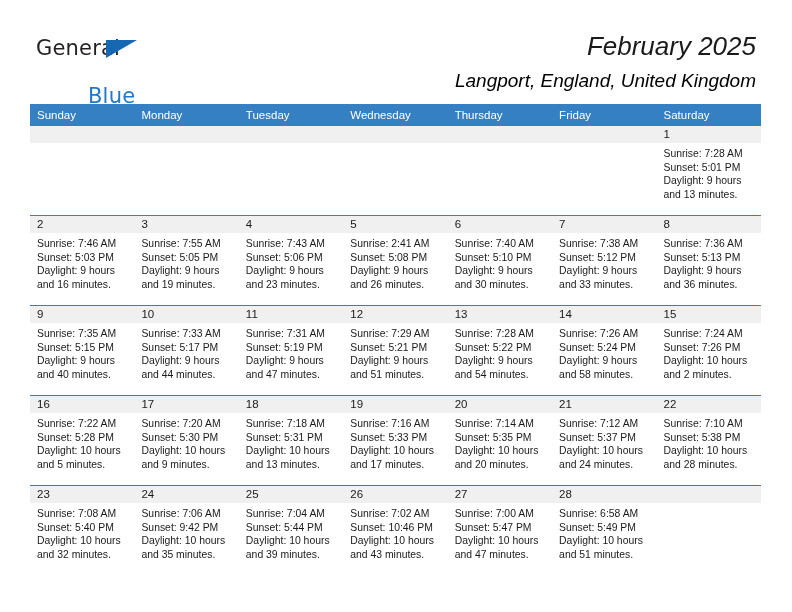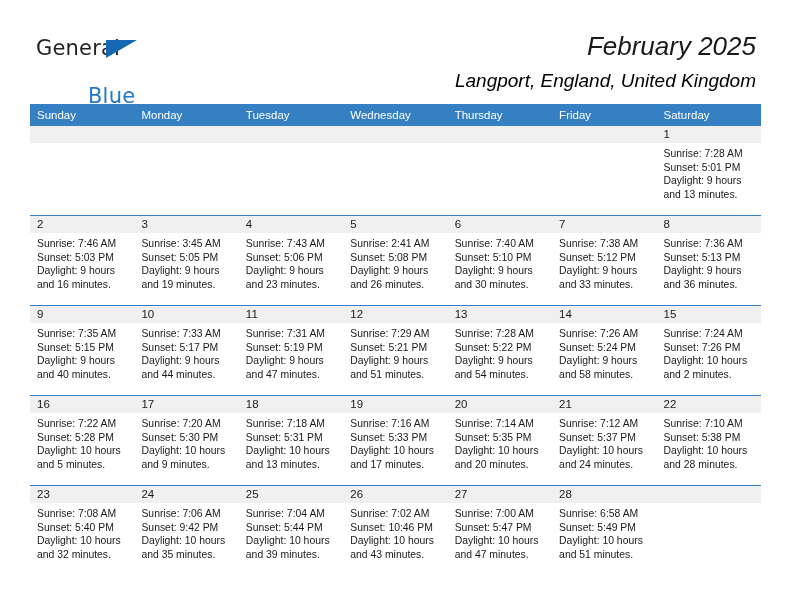--- a/index.html
+++ b/index.html
@@ -239,21 +239,21 @@
                 <div>Sunset: 5:03 PM</div>
                 <div>Daylight: 9 hours</div>
                 <div>and 16 minutes.</div>
               </div>
             </div>
           </td>
           <td>
             <div class="cell">
               <div class="daynum-band">3</div>
               <div class="cell-body">
-                <div>Sunrise: 3:45 AM</div>
+                <div>Sunrise: 7:55 AM</div>
                 <div>Sunset: 5:05 PM</div>
                 <div>Daylight: 9 hours</div>
                 <div>and 19 minutes.</div>
               </div>
             </div>
           </td>
           <td>
             <div class="cell">
               <div class="daynum-band">4</div>
               <div class="cell-body">

